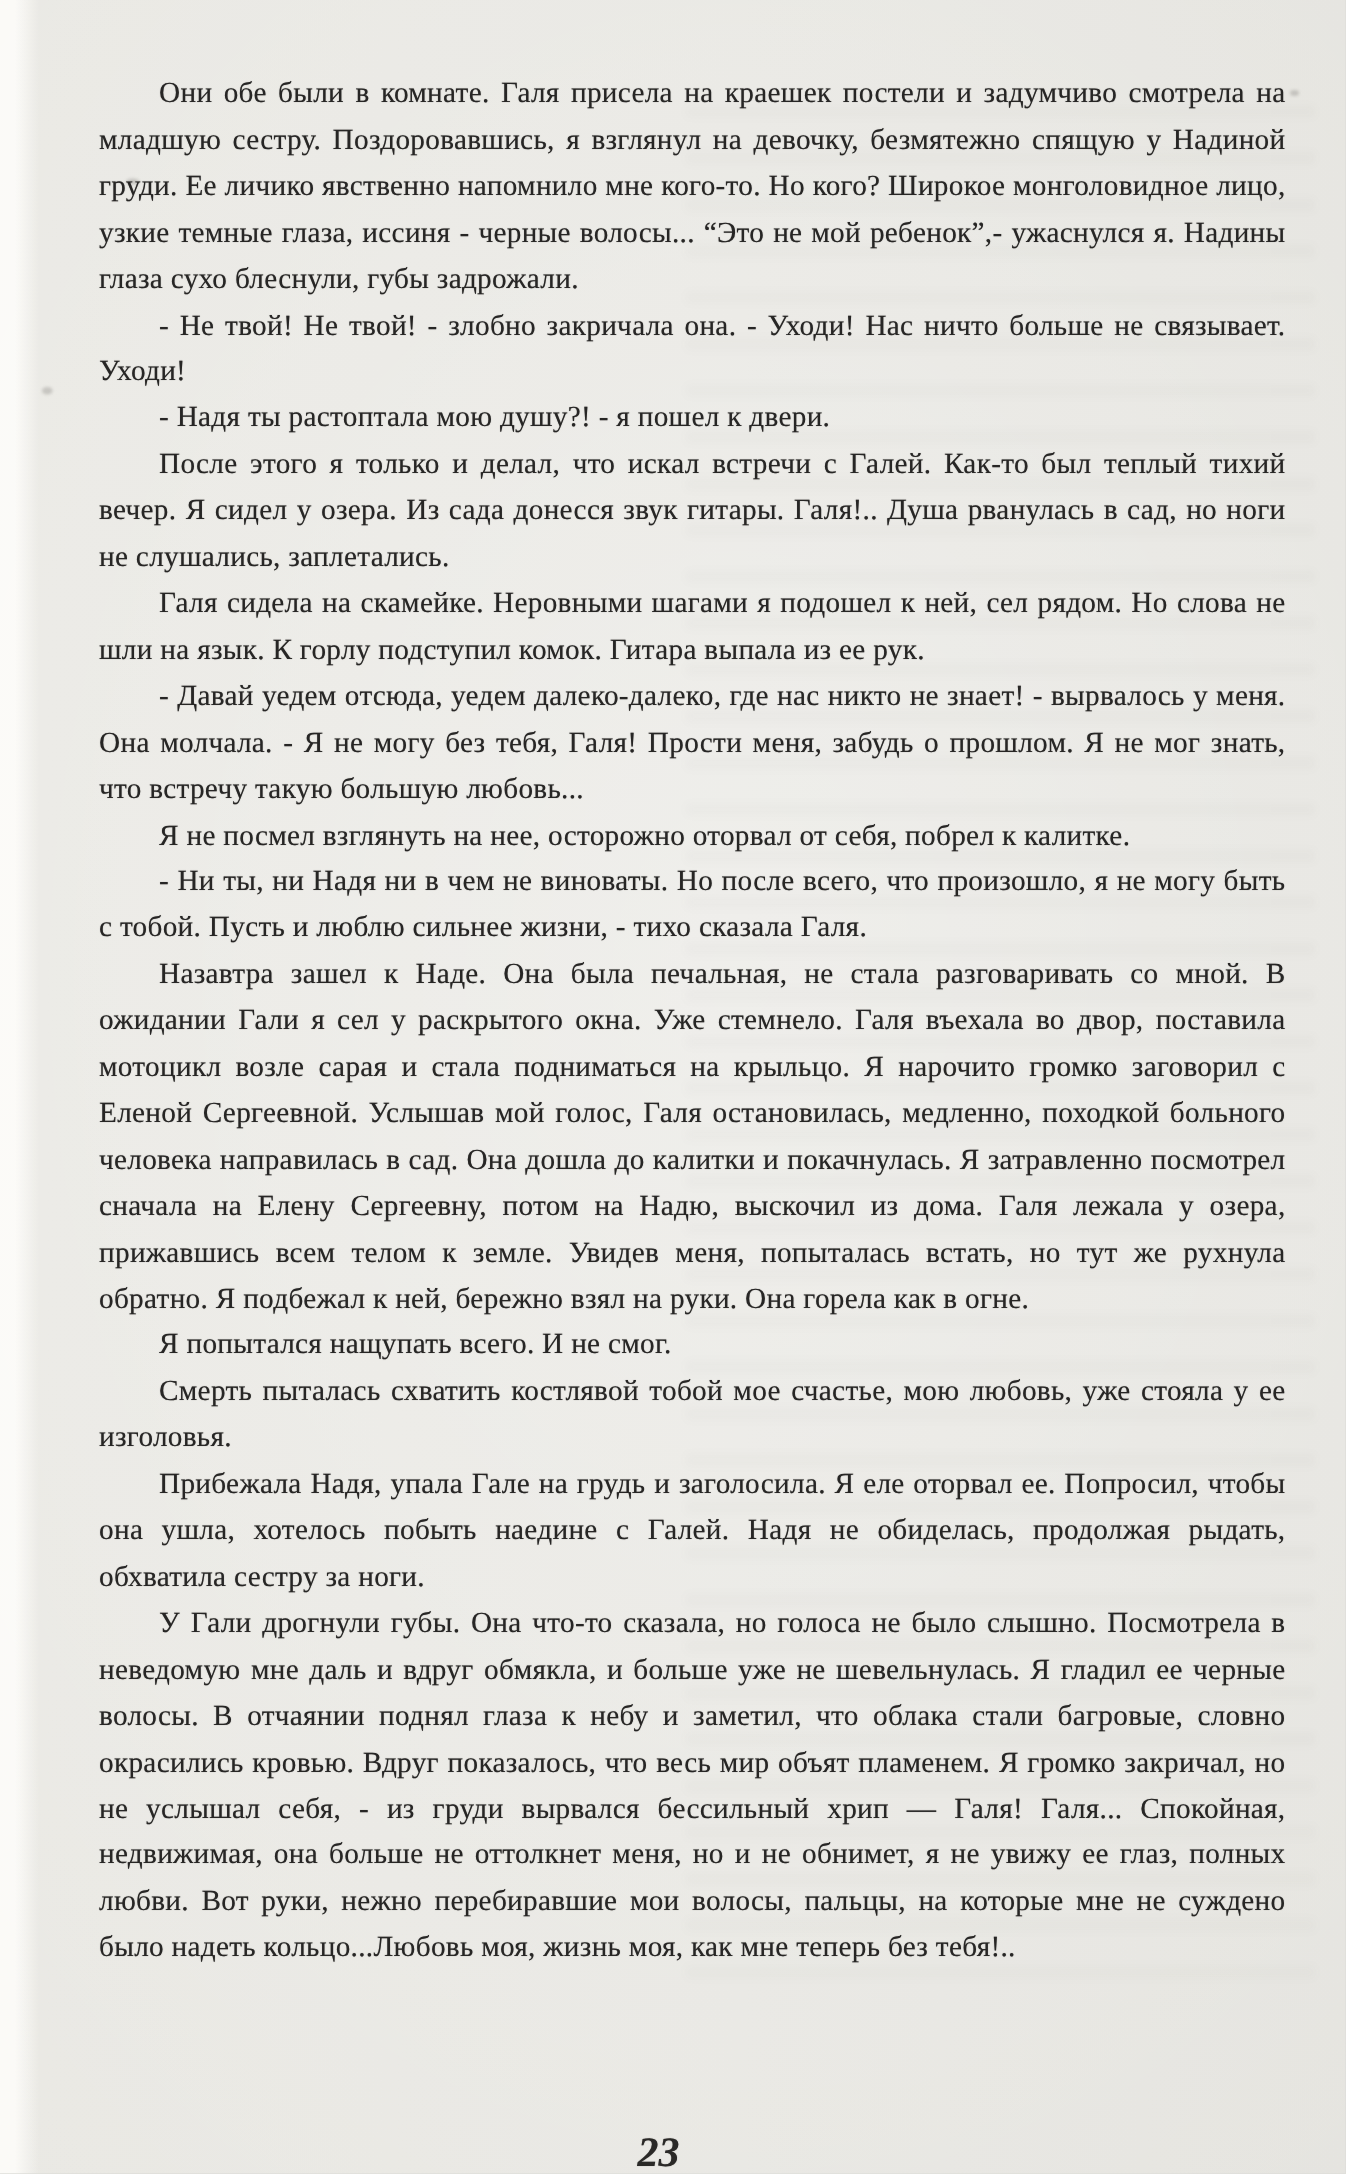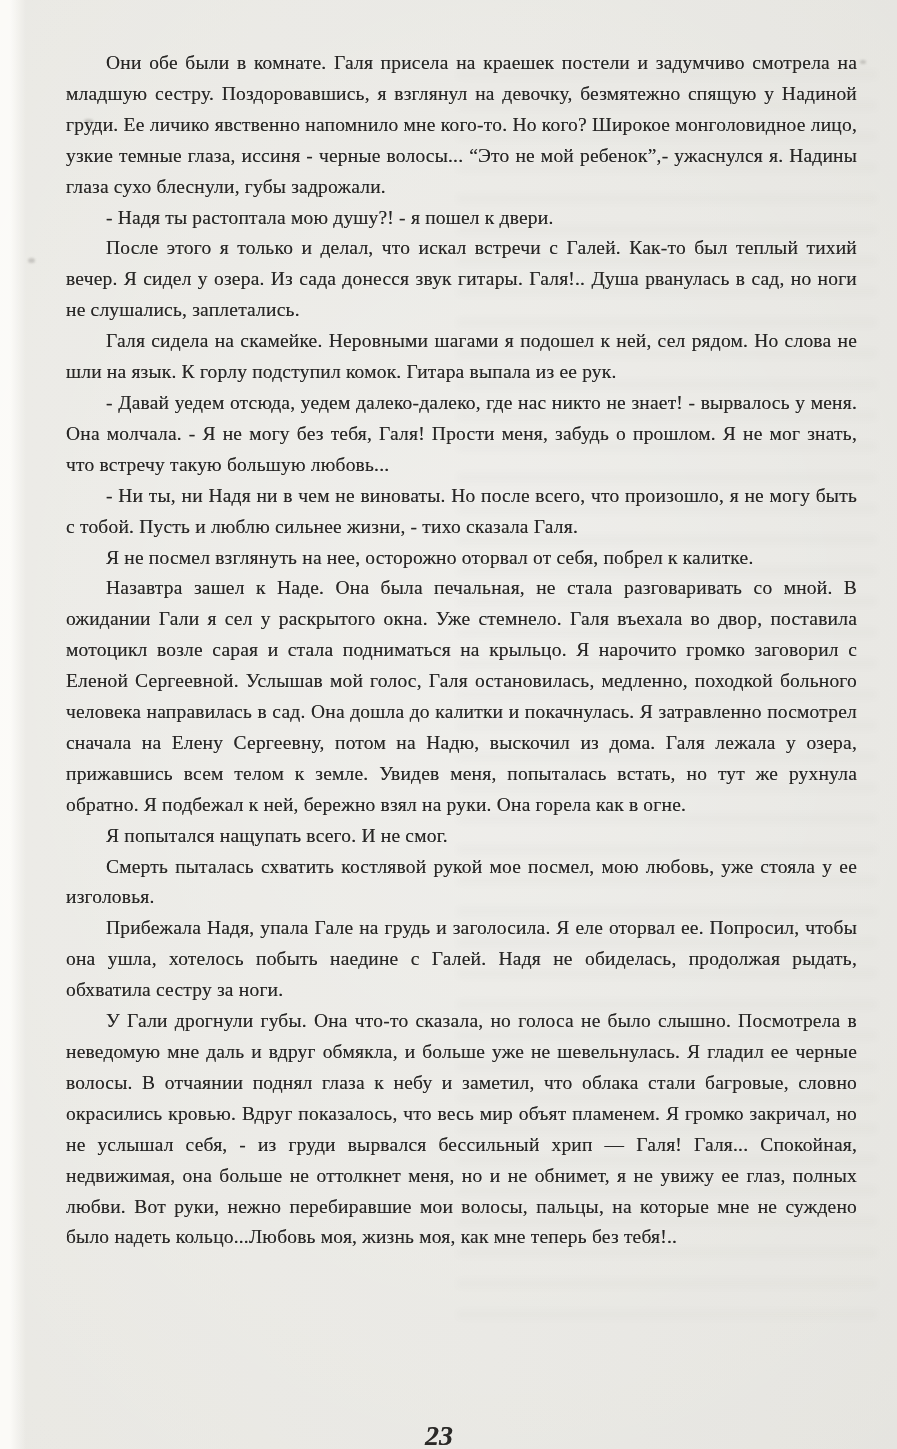--- a/index.html
+++ b/index.html
@@ -78,29 +78,30 @@
 
 <div class="scan-page">
 
   <div class="bleedthrough"></div>
   <div class="speck" style="left:28px; top:258px; width:7px; height:5px;"></div>
   <div class="speck" style="left:84px; top:119px; width:9px; height:4px;"></div>
   <div class="speck" style="left:860px; top:60px; width:6px; height:4px;"></div>
 
   <div class="text-block">
     <p>Они обе были в комнате. Галя присела на краешек постели и задумчиво смотрела на младшую сестру.  Поздоровавшись, я взглянул на девочку, безмятежно спящую у Надиной груди. Ее личико явственно напомнило мне кого-то. Но кого? Широкое монголовидное лицо, узкие темные глаза, иссиня - черные волосы... “Это не мой ребенок”,- ужаснулся я. Надины глаза сухо блеснули, губы задрожали.</p>
+    <p>- Не твой! Не твой! - злобно закричала она. - Уходи! Нас ничто больше не связывает. Уходи!</p>
     <p>- Надя ты растоптала мою душу?! - я пошел к двери.</p>
     <p>После этого я только и делал, что искал встречи с Галей. Как-то был теплый тихий вечер. Я сидел у озера. Из сада донесся звук гитары. Галя!.. Душа рванулась в сад, но ноги не слушались, заплетались.</p>
     <p>Галя сидела на скамейке. Неровными шагами я подошел к ней, сел рядом. Но слова не шли на язык. К горлу подступил комок. Гитара выпала из ее рук.</p>
     <p>- Давай уедем отсюда, уедем далеко-далеко, где нас никто не знает! - вырвалось у меня. Она молчала. - Я не могу без тебя, Галя! Прости меня, забудь о прошлом. Я не мог знать, что встречу такую большую любовь...</p>
+    <p>Я не посмел взглянуть на нее, осторожно оторвал от себя, побрел к калитке.</p>
     <p>- Ни ты, ни Надя ни в чем не виноваты. Но после всего, что произошло, я не могу быть с тобой. Пусть и люблю сильнее жизни, - тихо сказала Галя.</p>
-    <p>Я не посмел взглянуть на нее, осторожно оторвал от себя, побрел к калитке.</p>
     <p>Назавтра зашел к Наде. Она была печальная, не стала разговаривать со мной. В ожидании Гали я сел у раскрытого окна. Уже стемнело. Галя въехала во двор, поставила мотоцикл возле сарая и стала подниматься на крыльцо. Я нарочито громко заговорил с Еленой Сергеевной. Услышав мой голос, Галя остановилась, медленно, походкой больного человека направилась в сад. Она дошла до калитки и покачнулась. Я затравленно посмотрел сначала на Елену Сергеевну, потом на Надю, выскочил из дома. Галя лежала у озера, прижавшись всем телом к земле. Увидев меня, попыталась встать, но тут же рухнула обратно. Я подбежал к ней, бережно взял на руки. Она горела как в огне.</p>
     <p>Я попытался нащупать всего. И не смог.</p>
-    <p>Смерть пыталась схватить костлявой рукой мое посмел, мою любовь, уже стояла у ее изголовья.</p>
+    <p>Смерть пыталась схватить костлявой тобой мое счастье, мою любовь, уже стояла у ее изголовья.</p>
     <p>Прибежала Надя, упала Гале на грудь и заголосила. Я еле оторвал ее. Попросил, чтобы она ушла, хотелось побыть наедине с Галей. Надя не обиделась, продолжая рыдать, обхватила сестру за ноги.</p>
     <p>У Гали дрогнули губы. Она что-то сказала, но голоса не было слышно. Посмотрела в неведомую мне даль и вдруг обмякла, и больше уже не шевельнулась. Я гладил ее черные волосы. В отчаянии поднял глаза к небу и заметил, что облака стали багровые, словно окрасились кровью. Вдруг показалось, что весь мир объят пламенем. Я громко закричал, но не услышал себя, - из груди вырвался бессильный хрип — Галя! Галя... Спокойная, недвижимая, она больше не оттолкнет меня, но и не обнимет, я не увижу ее глаз, полных любви. Вот руки, нежно перебиравшие мои волосы, пальцы, на которые мне не суждено было надеть кольцо...Любовь моя, жизнь моя, как мне теперь без тебя!..</p>
 
   </div>
 
   <div class="page-number">23</div>
 
 </div>
 
 </body></html>

